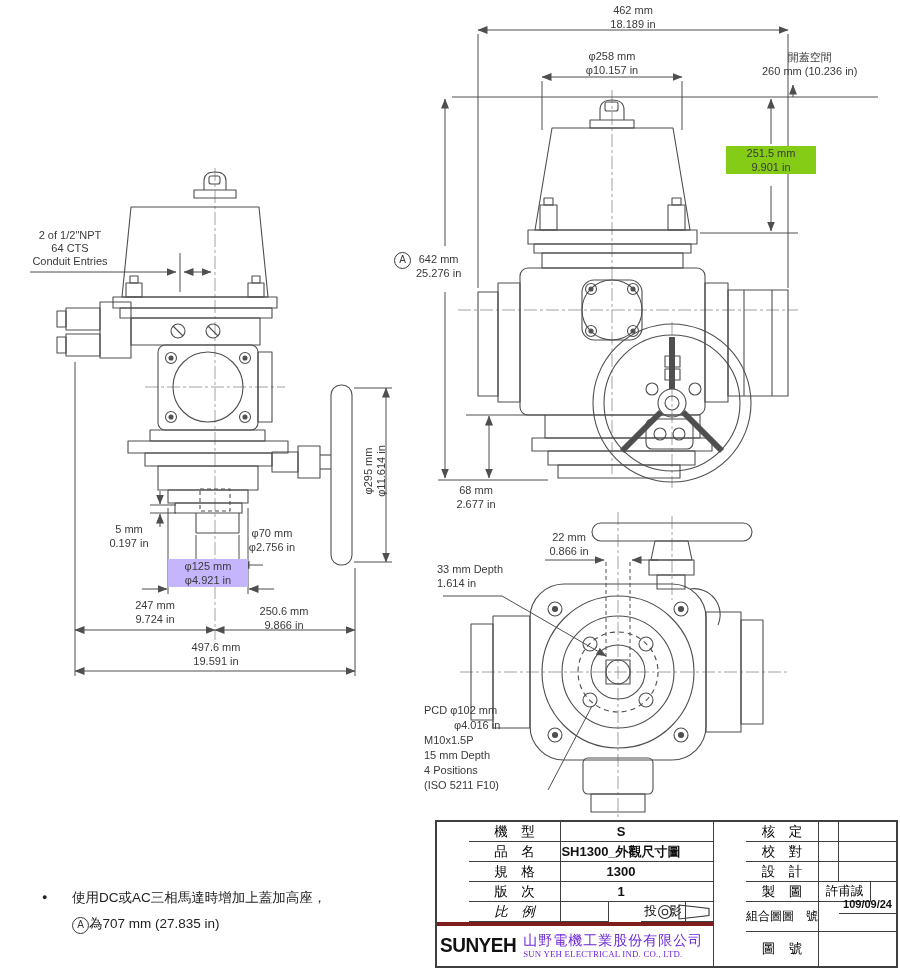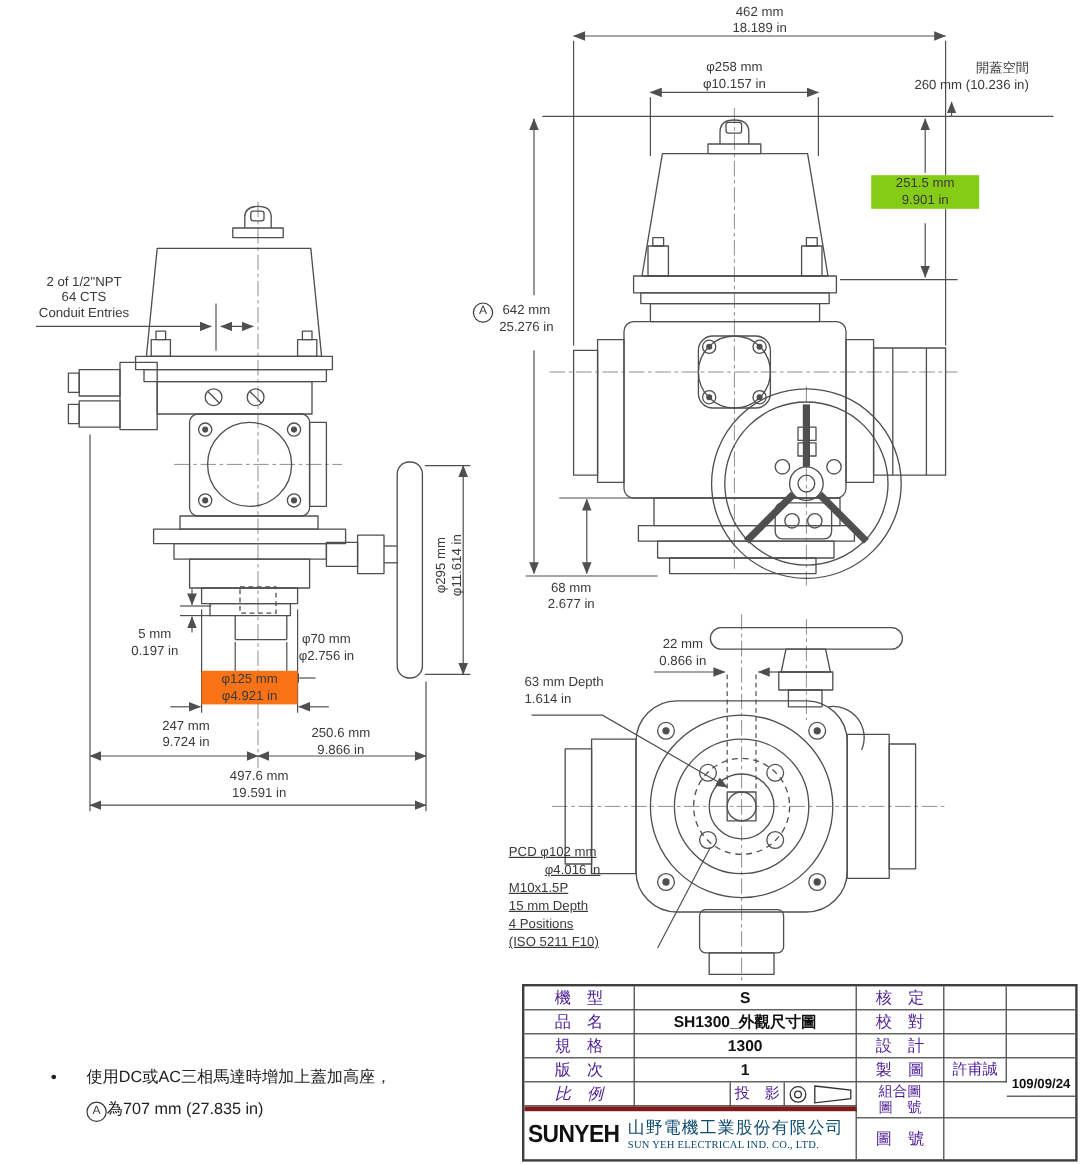--- a/index.html
+++ b/index.html
@@ -13,28 +13,28 @@
   .abadge{display:inline-block;width:15px;height:15px;border:1px solid #3a3a3a;border-radius:50%;
           font-size:10px;line-height:14px;text-align:center;color:#3a3a3a;background:#fff;}
   .d642{position:absolute;display:flex;gap:5px;align-items:flex-start;}
   .d642 .txt{text-align:center;font-size:11px;line-height:14px;}
   .d642 .txt span{display:block;}
   
   .tb{position:absolute;left:435px;top:820px;width:463px;height:148px;border:2px solid #3f3f3f;
       box-sizing:border-box;background:#fff;}
   .cell{position:absolute;box-sizing:border-box;border-right:1px solid #3f3f3f;border-bottom:1px solid #3f3f3f;
         display:flex;align-items:center;justify-content:center;overflow:hidden;}
-  .lab{font-family:"Liberation Serif",serif;font-size:13.5px;color:#4c1d95;}
+  .lab{font-family:"Liberation Serif",serif;font-size:13.5px;color:#000000;margin-left:32px;}
   .val{font-size:12.5px;color:#111;}
   .valb{font-weight:600;font-size:13px;color:#111;}
   .projsym{display:flex;align-items:center;gap:3px;}
   .logemo{display:flex;align-items:center;gap:7px;padding:0 3px;}
   .logo-text{font-weight:800;font-size:19px;letter-spacing:-.5px;color:#111;transform:scaleY(1.08);
              font-family:"Liberation Sans",sans-serif;}
-  .comp{display:flex;flex-direction:column;line-height:1.15;font-family:"Liberation Serif",serif;color:#0c4a6e;}
+  .comp{display:flex;flex-direction:column;line-height:1.15;font-family:"Liberation Serif",serif;color:#6d28d9;}
   .comp .zh{font-size:14px;letter-spacing:1px;}
   .comp .en{font-size:8.8px;letter-spacing:.2px;}
   .note{position:absolute;left:42px;top:885px;font-size:13.5px;color:#222;line-height:1.9;}
   .note .b{display:inline-block;width:30px;text-align:left;font-size:9px;vertical-align:2px;}
   .note .ind{padding-left:30px;}
 </style>
 </head>
 <body>
 
 <div class="canvas">
@@ -252,21 +252,21 @@
   <div class="dim" style="left:573px;top:3px;width:120px;">
     <span>462 mm</span>
     <span>18.189 in</span>
   </div>
 
   <div class="dim" style="left:552px;top:49px;width:120px;">
     <span>φ258 mm</span>
     <span>φ10.157 in</span>
   </div>
 
-  <div class="dim lft" style="left:762px;top:50px;text-align:right;">
+  <div class="dim lft" style="left:762px;top:50px;text-align:center;">
     <span>開蓋空間</span>
     <span>260 mm (10.236 in)</span>
   </div>
 
   <div class="dim" style="left:726px;top:146px;width:90px;background:#84cc16;">
     <span>251.5 mm</span>
     <span>9.901 in</span>
   </div>
 
   <div class="d642" style="left:394px;top:252px;">
@@ -285,21 +285,21 @@
   <div class="dim" style="left:97px;top:522px;width:64px;">
     <span>5 mm</span>
     <span>0.197 in</span>
   </div>
 
   <div class="dim" style="left:234px;top:526px;width:76px;">
     <span>φ70 mm</span>
     <span>φ2.756 in</span>
   </div>
 
-  <div class="dim" style="left:168px;top:559px;width:80px;background:#f97316;">
+  <div class="dim" style="left:168px;top:559px;width:80px;background:#c4b5fd;">
     <span>φ125 mm</span>
     <span>φ4.921 in</span>
   </div>
 
   <div class="dim" style="left:116px;top:598px;width:78px;">
     <span>247 mm</span>
     <span>9.724 in</span>
   </div>
 
   <div class="dim" style="left:242px;top:604px;width:84px;">
@@ -316,25 +316,25 @@
     <span>φ295 mm</span>
     <span>φ11.614 in</span>
   </div>
 
   <div class="dim" style="left:534px;top:530px;width:70px;">
     <span>22 mm</span>
     <span>0.866 in</span>
   </div>
 
   <div class="dim lft" style="left:437px;top:562px;text-align:left;">
-    <span>63 mm Depth</span>
+    <span>33 mm Depth</span>
     <span>1.614 in</span>
   </div>
 
-  <div class="dim lft" style="left:424px;top:703px;text-align:left;line-height:15px;text-decoration:underline;">
+  <div class="dim lft" style="left:424px;top:703px;text-align:left;line-height:15px;">
     <span>PCD φ102 mm</span>
     <span style="padding-left:30px;">φ4.016 in</span>
     <span>M10x1.5P</span>
     <span>15 mm Depth</span>
     <span>4 Positions</span>
     <span>(ISO 5211 F10)</span>
   </div>
 
   <div class="tb">
 
@@ -412,21 +412,21 @@
     <div class="cell" style="left:217px;top:80px;width:60px;height:20px;">
       <span class="projsym">
         <svg width="54" height="16" viewBox="0 0 54 16">
           <circle cx="8" cy="8" r="6.5" fill="none" stroke="#333" stroke-width="1.1"></circle>
           <circle cx="8" cy="8" r="2.8" fill="none" stroke="#333" stroke-width="1.1"></circle>
           <path d="M22,1 L52,4.5 L52,11.5 L22,15 Z" fill="none" stroke="#333" stroke-width="1.1"></path>
         </svg>
       </span>
     </div>
 
-    <div class="cell lab" style="left:277px;top:80px;width:73px;height:30px;flex-direction:column;font-size:12px;line-height:1.1;">
+    <div class="cell lab" style="left:277px;top:80px;width:73px;height:30px;flex-direction:row;font-size:12px;line-height:1.1;">
       <span>組合圖</span>
       <span>圖　號</span>
     </div>
     <div class="cell val" style="left:350px;top:80px;width:109px;height:30px;border-right:none;"></div>
 
     <div class="cell lab" style="left:277px;top:110px;width:73px;height:34px;border-bottom:none;">
         <span>圖　號</span>
       </div>
     <div class="cell val" style="left:350px;top:110px;width:109px;height:34px;border-right:none;border-bottom:none;"></div>
 

